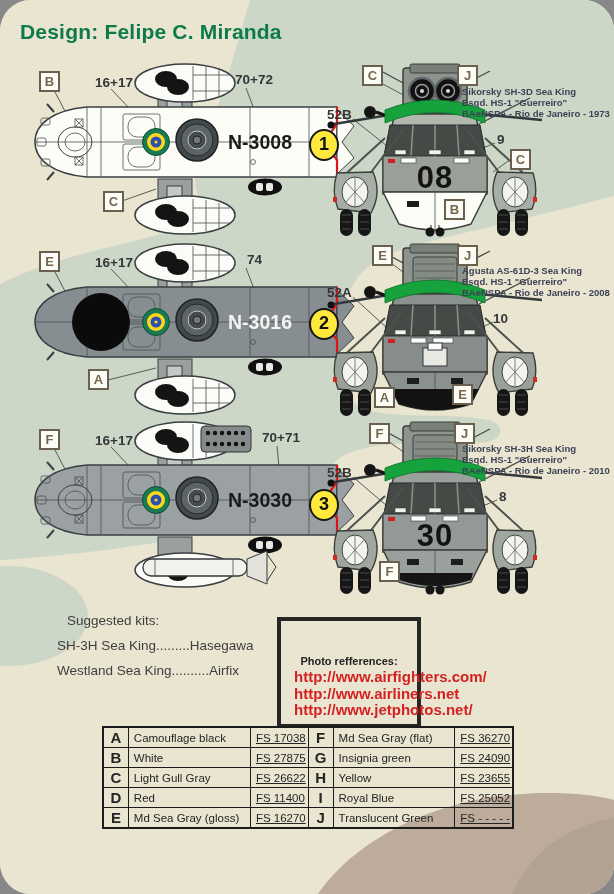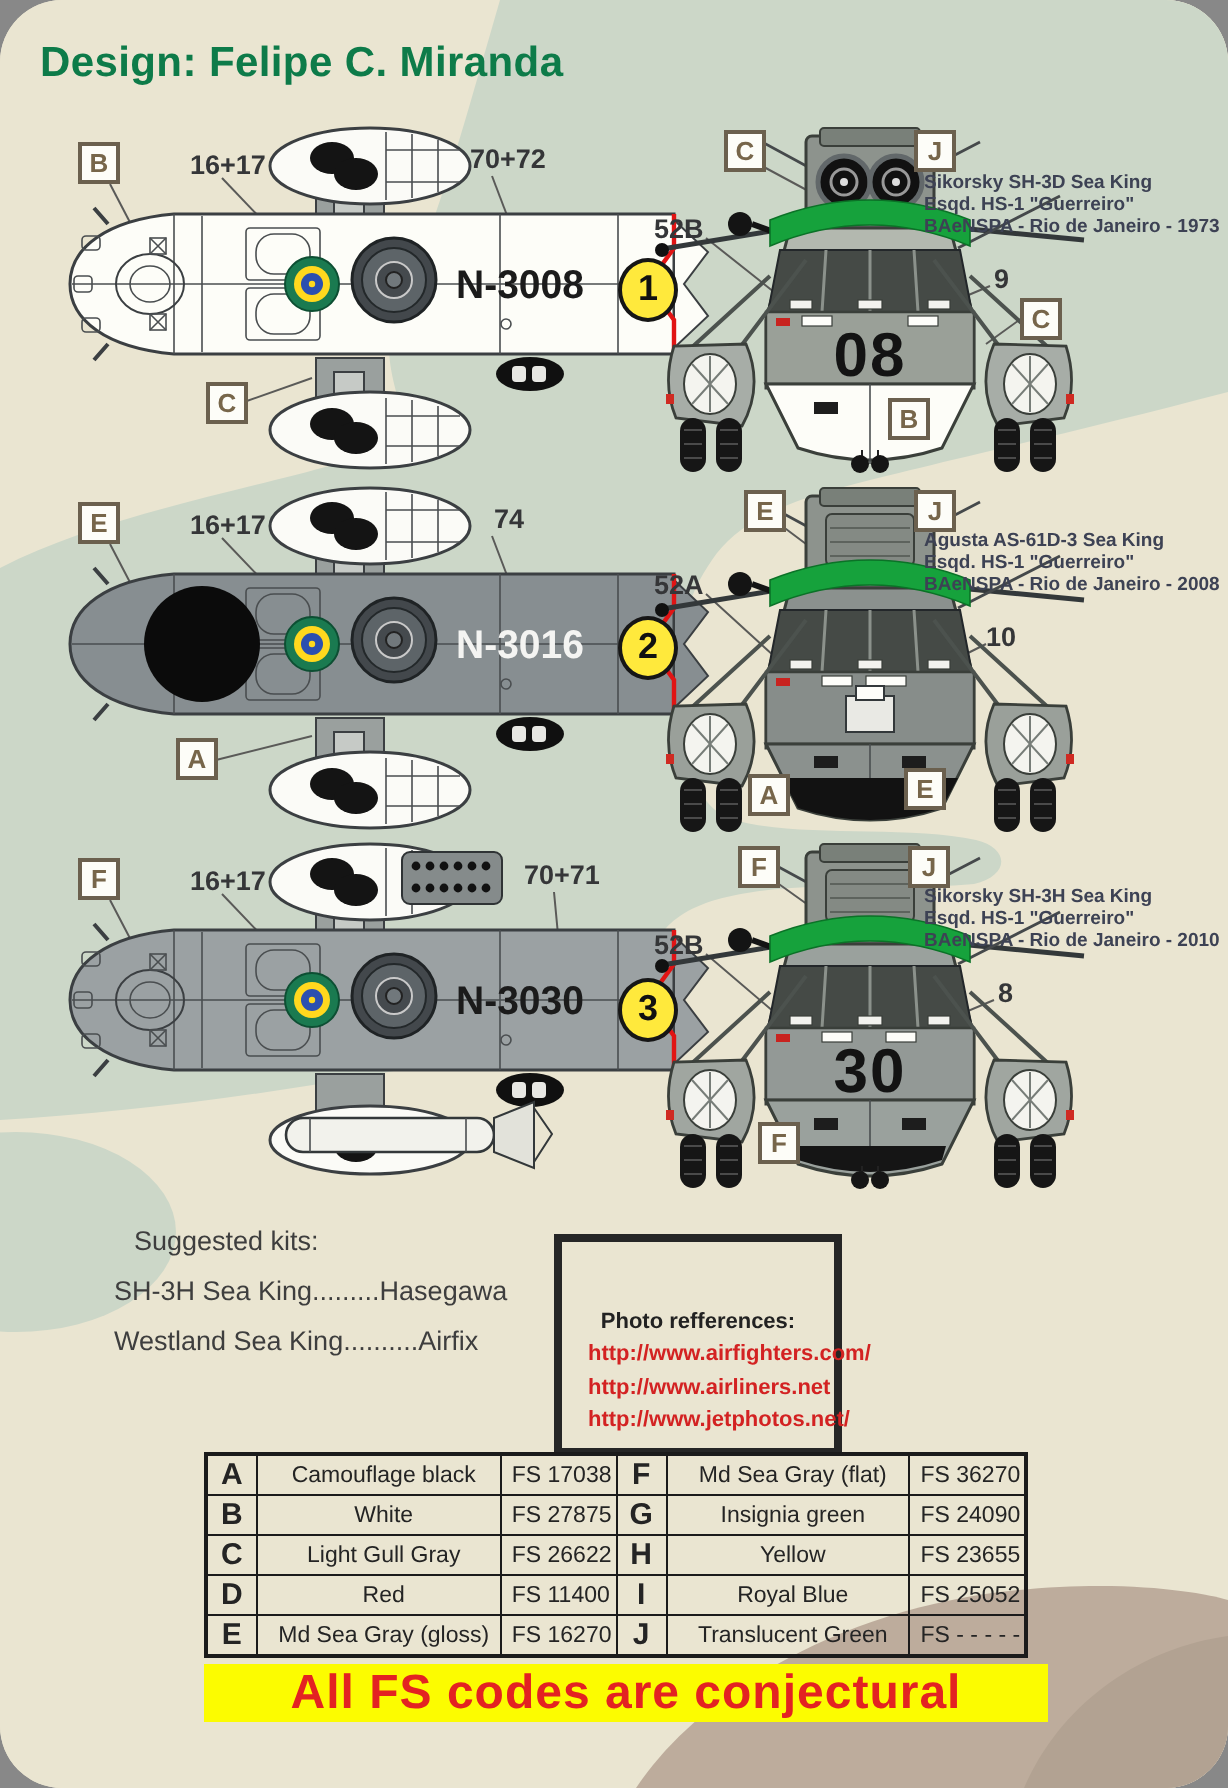--- a/index.html
+++ b/index.html
@@ -10,28 +10,28 @@
   .tv,.fv{position:absolute;}
   .badge{position:absolute;width:26px;height:28px;background:#ffe93c;border:2px solid #161616;
          border-radius:50%;font-weight:bold;font-size:18px;line-height:27px;text-align:center;color:#111;}
   .caption{position:absolute;width:150px;text-align:left;font-weight:bold;font-size:9.5px;
            line-height:11px;color:#3d4254;}
   .kits{position:absolute;left:57px;top:608px;font-size:13.5px;line-height:25px;color:#3e3e3e;}
   .kits .hd{padding-left:10px;}
   .photobox{position:absolute;left:277px;top:617px;width:132px;border:4px solid #262626;
             padding:3px 2px 5px;text-align:center;}
   .photobox .hd{font-weight:bold;font-size:11px;line-height:15px;color:#222;margin-top:30px;}
-  .photobox .url{font-weight:bold;font-size:11px;line-height:16.5px;color:#d32222;padding-left:11px;}
+  .photobox .url{font-weight:bold;font-size:15px;line-height:16.5px;color:#d32222;padding-left:11px;}
   .fstable-wrap{position:absolute;left:102px;top:726px;width:412px;}
   .fstable-wrap table{width:100%;border-collapse:collapse;border:2.5px solid #1b1b1b;}
   .fstable-wrap td{border:1.5px solid #1b1b1b;height:19px;font-size:11.5px;color:#242424;
                    padding:0 0 0 5px;background:transparent;}
   .fstable-wrap td.l{font-weight:bold;font-size:15px;text-align:center;padding:0;width:26px;}
-  .fstable-wrap td.n{width:125px;text-align:center;}
-  .fstable-wrap td.c{width:55px;}
+  .fstable-wrap td.n{width:125px;}
+  .fstable-wrap td.c{width:55px;text-decoration:underline;}
   .banner{position:absolute;left:102px;top:832px;width:422px;height:29px;background:#fcfc00;
           color:#e32222;font-weight:bold;font-size:24px;line-height:29px;text-align:center;letter-spacing:.5px;}
   
   .leader{stroke:#5a5a58;stroke-width:1;fill:none;}
   .thin{stroke:#4a4e50;stroke-width:.8;fill:none;}
   .lblbox{fill:#fdfdf8;stroke:#6b604e;stroke-width:2;}
   .lbltxt{font-family:"Liberation Sans",sans-serif;font-weight:bold;font-size:13px;fill:#77664a;text-anchor:middle;}
   .meas{font-family:"Liberation Sans",sans-serif;font-weight:bold;font-size:13.5px;fill:#353638;}
   .reg{font-family:"Liberation Sans",sans-serif;font-weight:bold;font-size:20px;}
   .nose-num{font-family:"Liberation Sans",sans-serif;font-weight:bold;font-size:31px;fill:#131313;
@@ -580,15 +580,14 @@
         <td class="n">Md Sea Gray (gloss)</td>
         <td class="c">FS 16270</td>
         <td class="l">J</td>
         <td class="n">Translucent Green</td>
         <td class="c">FS - - - - -</td>
       </tr>
     </tbody>
       </table>
   </div>
 
-  <div class="banner">All FS codes are conjectural</div>
 
 </div>
 
 </body></html>

